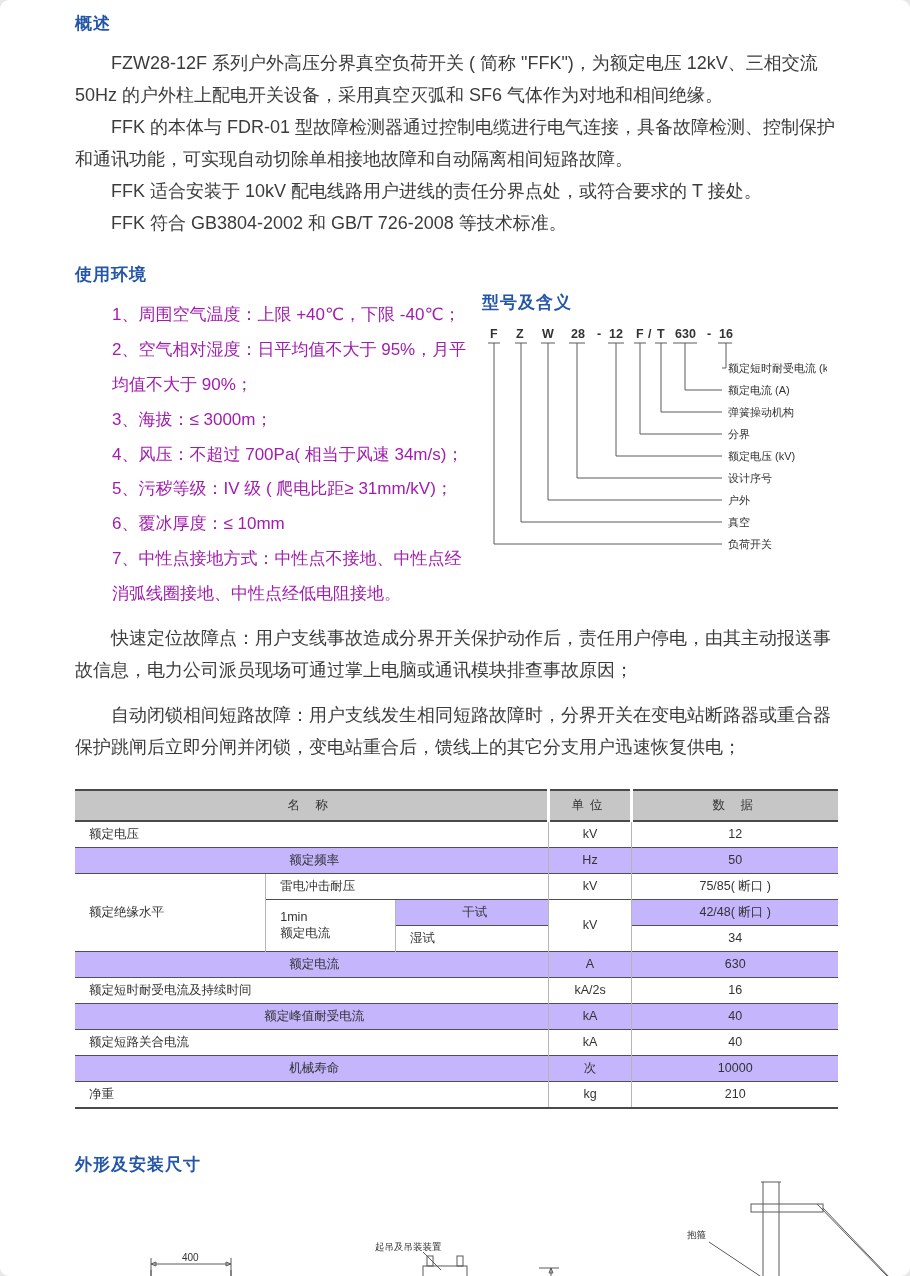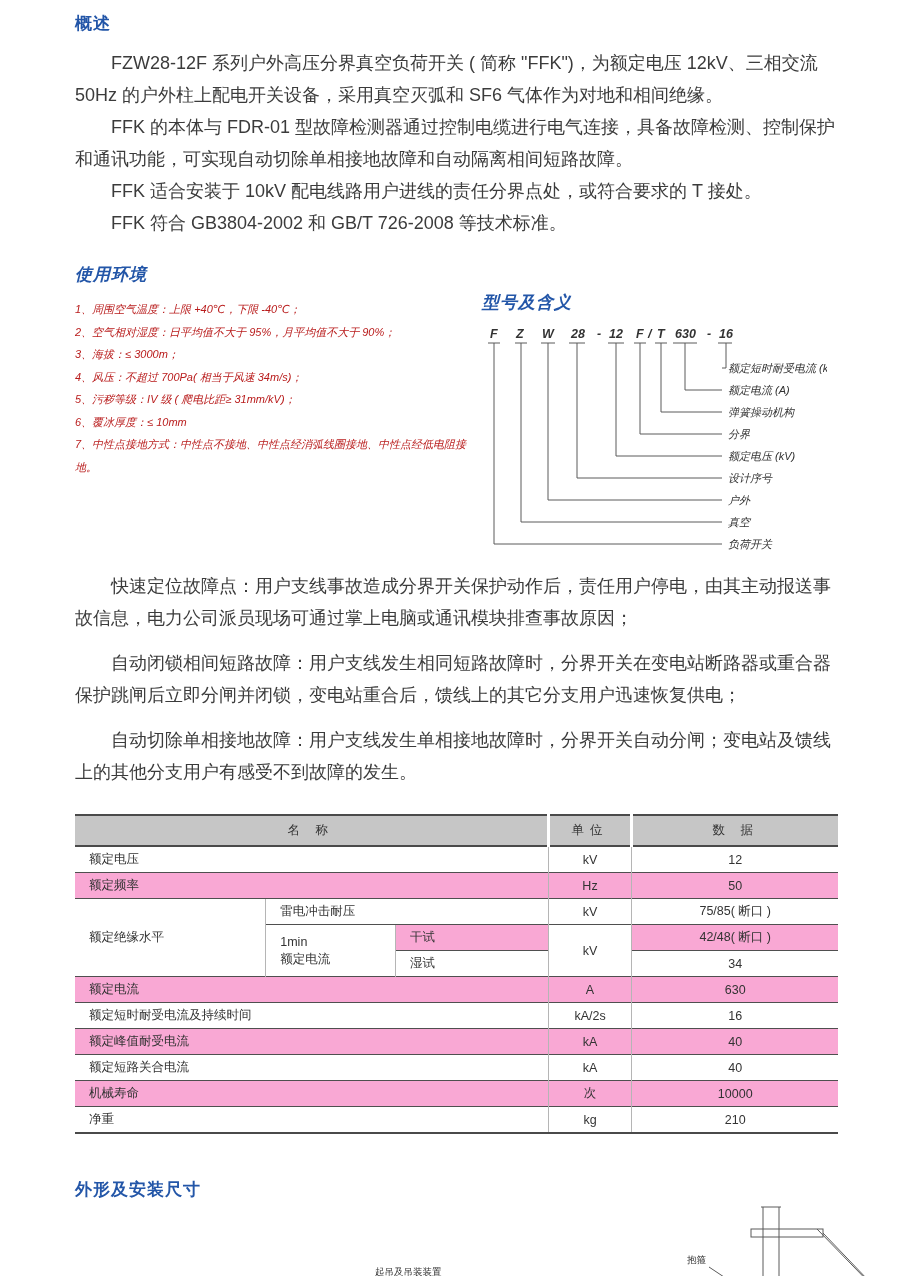--- a/index.html
+++ b/index.html
@@ -1,44 +1,45 @@
 <!DOCTYPE html>
 <html><head>
 <meta charset="utf-8">
 <style>
   * { margin:0; padding:0; box-sizing:border-box; }
   body { background:#e8e8e8; font-family:"Liberation Sans","DejaVu Sans",sans-serif; }
   .page {
     width:910px; height:1276px; background:#ffffff; margin:0 auto;
     padding:12px 72px 0 75px; overflow:hidden; position:relative;
     color:#3a3a3a;
+    border-radius:9px;
   }
   h2.sec-title {
     color:#2356a8; font-size:17px; font-weight:bold; letter-spacing:1px;
     margin:0 0 12px 0;
   }
   .para { font-size:18px; line-height:1.78; text-indent:2em; color:#3b3b3b; }
   .overview { margin-bottom:24px; }
-  .two-col { display:flex; margin-bottom:10px;font-style:italic; }
+  .two-col { display:flex; margin-bottom:10px; }
   .env-col { width:395px; flex:0 0 395px; }
-  .env-item { font-size:11px; line-height:2.05; color:#b91c1c; }
+  .env-item { font-size:17px; line-height:2.05; color:#a21caf;margin-left:37px; }
   .model-col { flex:1; padding-left:12px;margin-top:28px; }
   .feat .para { margin-bottom:13px; }
   .features { margin-top:8px; margin-bottom:26px; }
   
   .params-table { width:100%; border-collapse:collapse; font-size:12.5px; color:#333;
     border-top:2px solid #4a4a4a; border-bottom:2px solid #4a4a4a; }
   .params-table th, .params-table td { padding:4px 8px; border-top:1px solid #4f4f4f; }
   .params-table th { background:#c6c6c6; font-weight:normal; letter-spacing:6px;
     border-bottom:2px solid #4a4a4a; padding:6px 12px; }
   .params-table th + th { border-left:3px solid #ffffff; }
   .params-table td.name { text-align:left; padding-left:14px; }
   .params-table td.center { text-align:center; }
   .params-table td.vline { border-left:1px solid #b5b5b5; }
-  .params-table tr.alt td.shade, .params-table td.shade { background:#f9a8d4; }
+  .params-table tr.alt td.shade, .params-table td.shade { background:#c4b5fd;text-align:center; }
   .pfname { display:block; line-height:1.35; }
   
   .dims { margin-top:44px; }
   .draw-area { position:relative; height:300px; }
   .fig { position:absolute; }
   svg text { fill:#333; }
   svg .dim { font-size:10px; }
   svg .lbl { font-size:9.5px; }
   svg .tiny { font-size:7px; }
   svg line, svg path, svg rect, svg circle, svg polygon, svg polyline {
@@ -119,21 +120,20 @@
           <text x="246" y="200" stroke="none" fill="#333">真空</text>
           <text x="246" y="222" stroke="none" fill="#333">负荷开关</text>
         </g>
       </svg>
     </section>
   </div>
 
   <section class="features feat">
     <p class="para">快速定位故障点：用户支线事故造成分界开关保护动作后，责任用户停电，由其主动报送事故信息，电力公司派员现场可通过掌上电脑或通讯模块排查事故原因；</p>
     <p class="para">自动闭锁相间短路故障：用户支线发生相同短路故障时，分界开关在变电站断路器或重合器保护跳闸后立即分闸并闭锁，变电站重合后，馈线上的其它分支用户迅速恢复供电；</p>
-    <p class="para">自动切除单相接地故障：用户支线发生单相接地故障时，分界开关自动分闸；变电站及馈线上的其他分支用户有感受不到故障的发生。</p>
   </section>
 
   <section>
     <table class="params-table">
       <colgroup>
         <col style="width:25%">
           <col style="width:17%">
           <col style="width:20%">
         <col style="width:11%">
           <col style="width:27%">

